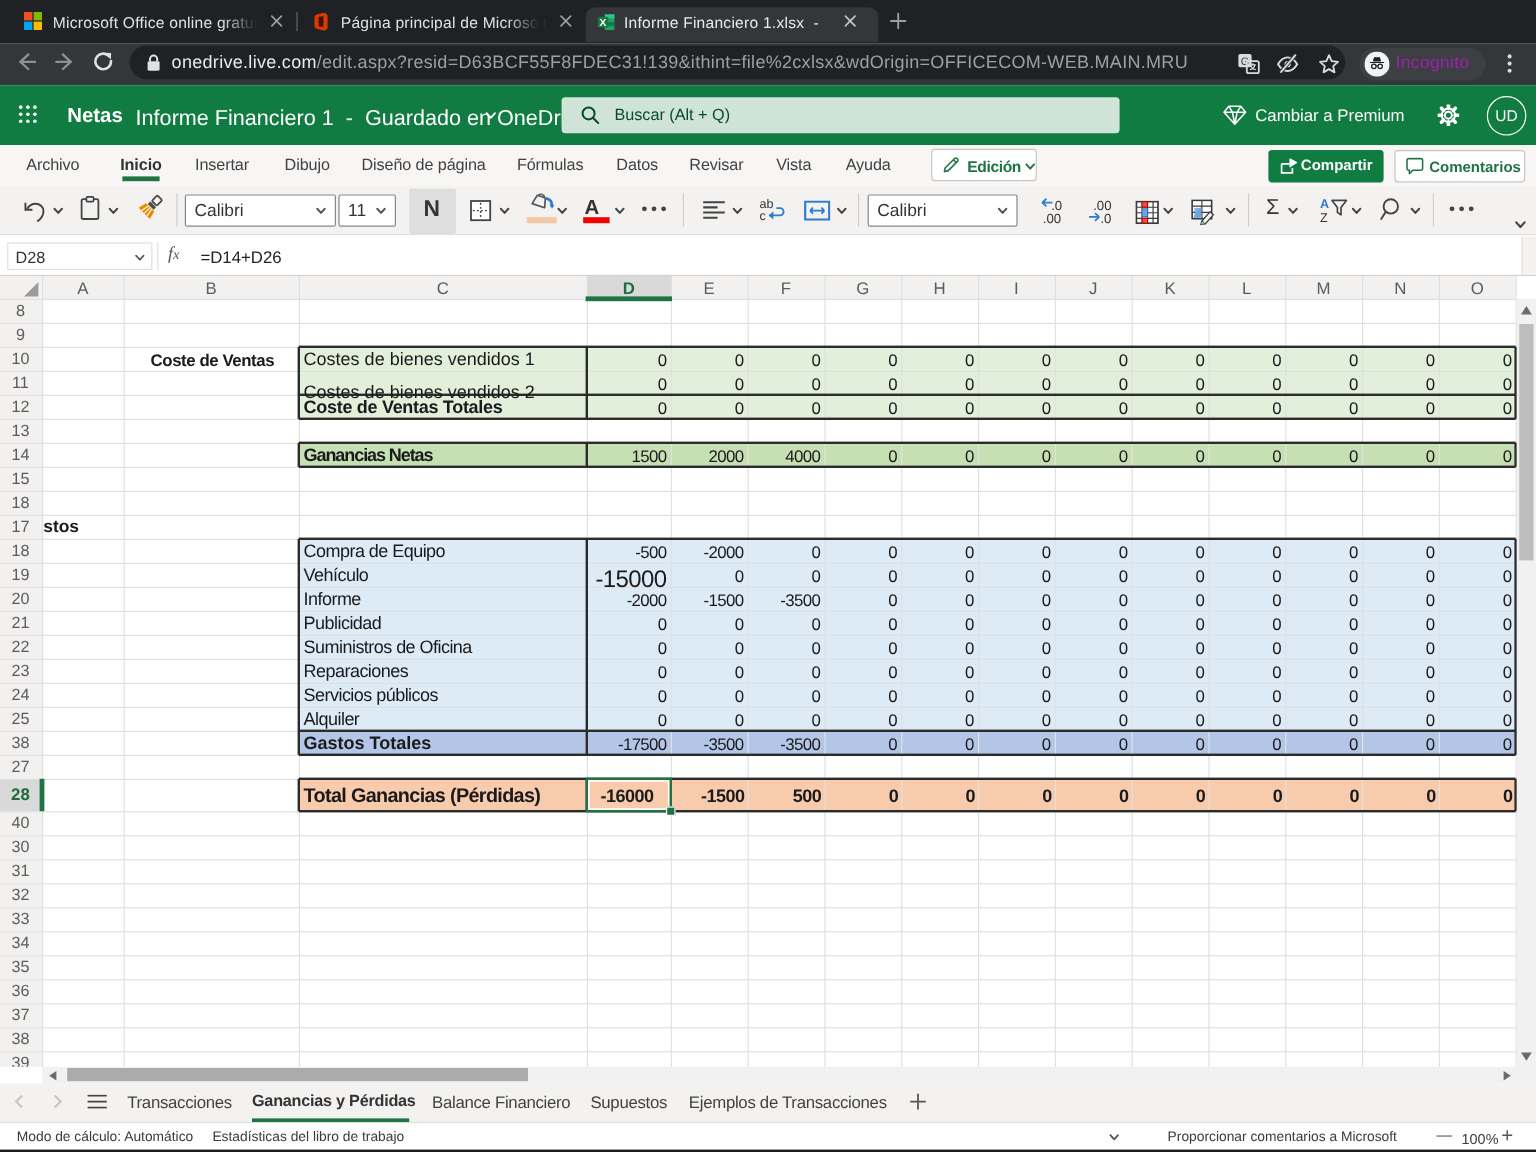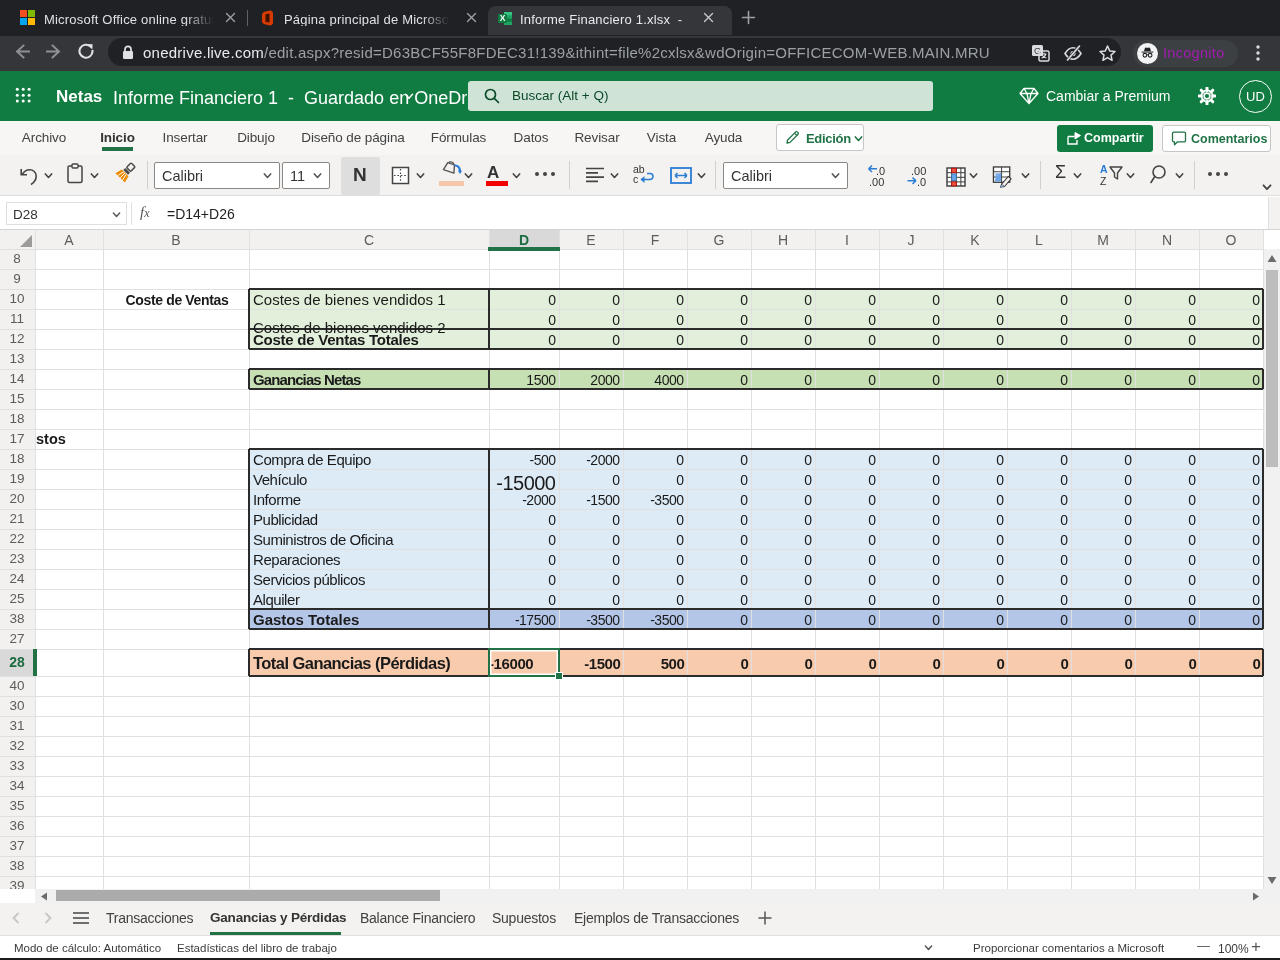--- a/index.html
+++ b/index.html
@@ -655,21 +655,21 @@
 <div class="t" style="left:623px;top:612.5px;width:60.5px;text-align:right;font-size:14px;font-weight:normal;color:#1a1a1a;letter-spacing:-0.5px">-3500</div>
 <div class="t" style="left:687px;top:612.5px;width:60.5px;text-align:right;font-size:14px;font-weight:normal;color:#1a1a1a;letter-spacing:-0.5px">0</div>
 <div class="t" style="left:751px;top:612.5px;width:60.5px;text-align:right;font-size:14px;font-weight:normal;color:#1a1a1a;letter-spacing:-0.5px">0</div>
 <div class="t" style="left:815px;top:612.5px;width:60.5px;text-align:right;font-size:14px;font-weight:normal;color:#1a1a1a;letter-spacing:-0.5px">0</div>
 <div class="t" style="left:879px;top:612.5px;width:60.5px;text-align:right;font-size:14px;font-weight:normal;color:#1a1a1a;letter-spacing:-0.5px">0</div>
 <div class="t" style="left:943px;top:612.5px;width:60.5px;text-align:right;font-size:14px;font-weight:normal;color:#1a1a1a;letter-spacing:-0.5px">0</div>
 <div class="t" style="left:1007px;top:612.5px;width:60.5px;text-align:right;font-size:14px;font-weight:normal;color:#1a1a1a;letter-spacing:-0.5px">0</div>
 <div class="t" style="left:1071px;top:612.5px;width:60.5px;text-align:right;font-size:14px;font-weight:normal;color:#1a1a1a;letter-spacing:-0.5px">0</div>
 <div class="t" style="left:1135px;top:612.5px;width:60.5px;text-align:right;font-size:14px;font-weight:normal;color:#1a1a1a;letter-spacing:-0.5px">0</div>
 <div class="t" style="left:1199px;top:612.5px;width:60.5px;text-align:right;font-size:14px;font-weight:normal;color:#1a1a1a;letter-spacing:-0.5px">0</div>
-<div class="t" style="left:489px;top:655.5px;width:67px;text-align:left;font-size:15px;font-weight:bold;color:#1a1a1a;letter-spacing:-0.4px">-16000</div>
+<div class="t" style="left:489px;top:655.5px;width:67px;text-align:center;font-size:15px;font-weight:bold;color:#1a1a1a;letter-spacing:-0.4px">-16000</div>
 <div class="t" style="left:559px;top:655.5px;width:61.5px;text-align:right;font-size:15px;font-weight:bold;color:#1a1a1a;letter-spacing:-0.4px">-1500</div>
 <div class="t" style="left:623px;top:655.5px;width:61.5px;text-align:right;font-size:15px;font-weight:bold;color:#1a1a1a;letter-spacing:-0.4px">500</div>
 <div class="t" style="left:687px;top:655.5px;width:61.5px;text-align:right;font-size:15px;font-weight:bold;color:#1a1a1a;letter-spacing:-0.4px">0</div>
 <div class="t" style="left:751px;top:655.5px;width:61.5px;text-align:right;font-size:15px;font-weight:bold;color:#1a1a1a;letter-spacing:-0.4px">0</div>
 <div class="t" style="left:815px;top:655.5px;width:61.5px;text-align:right;font-size:15px;font-weight:bold;color:#1a1a1a;letter-spacing:-0.4px">0</div>
 <div class="t" style="left:879px;top:655.5px;width:61.5px;text-align:right;font-size:15px;font-weight:bold;color:#1a1a1a;letter-spacing:-0.4px">0</div>
 <div class="t" style="left:943px;top:655.5px;width:61.5px;text-align:right;font-size:15px;font-weight:bold;color:#1a1a1a;letter-spacing:-0.4px">0</div>
 <div class="t" style="left:1007px;top:655.5px;width:61.5px;text-align:right;font-size:15px;font-weight:bold;color:#1a1a1a;letter-spacing:-0.4px">0</div>
 <div class="t" style="left:1071px;top:655.5px;width:61.5px;text-align:right;font-size:15px;font-weight:bold;color:#1a1a1a;letter-spacing:-0.4px">0</div>
 <div class="t" style="left:1135px;top:655.5px;width:61.5px;text-align:right;font-size:15px;font-weight:bold;color:#1a1a1a;letter-spacing:-0.4px">0</div>

